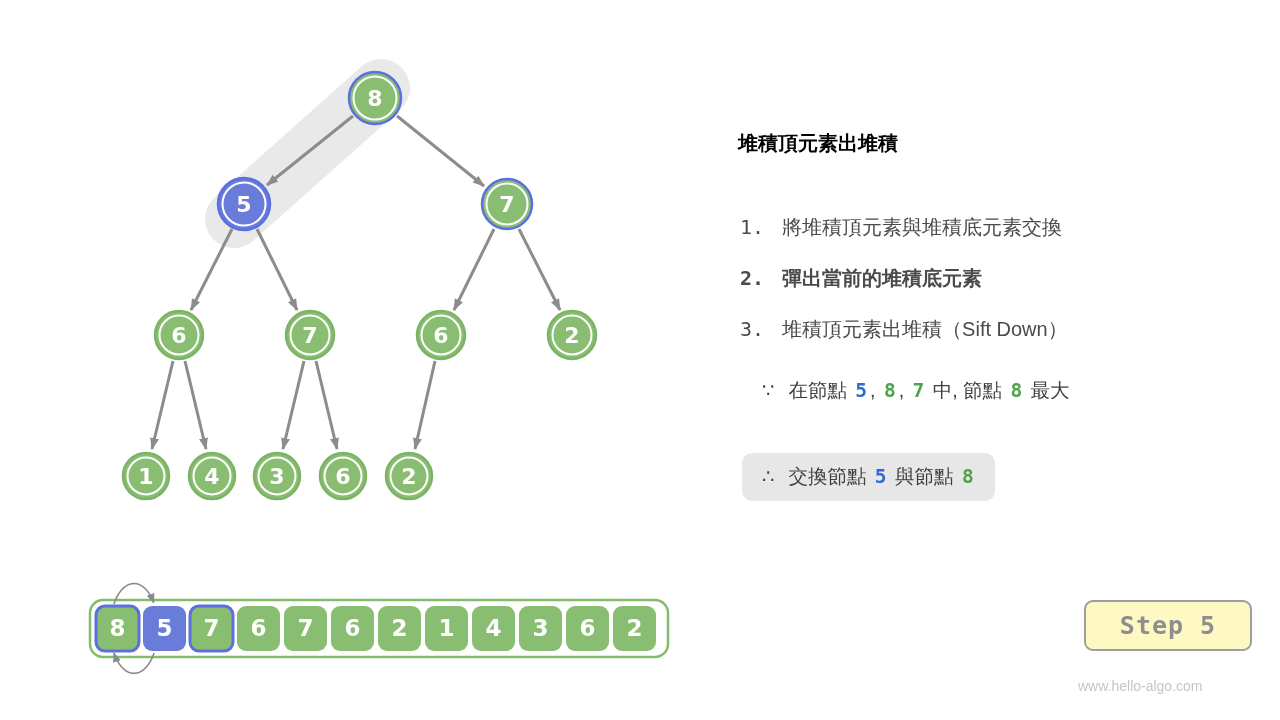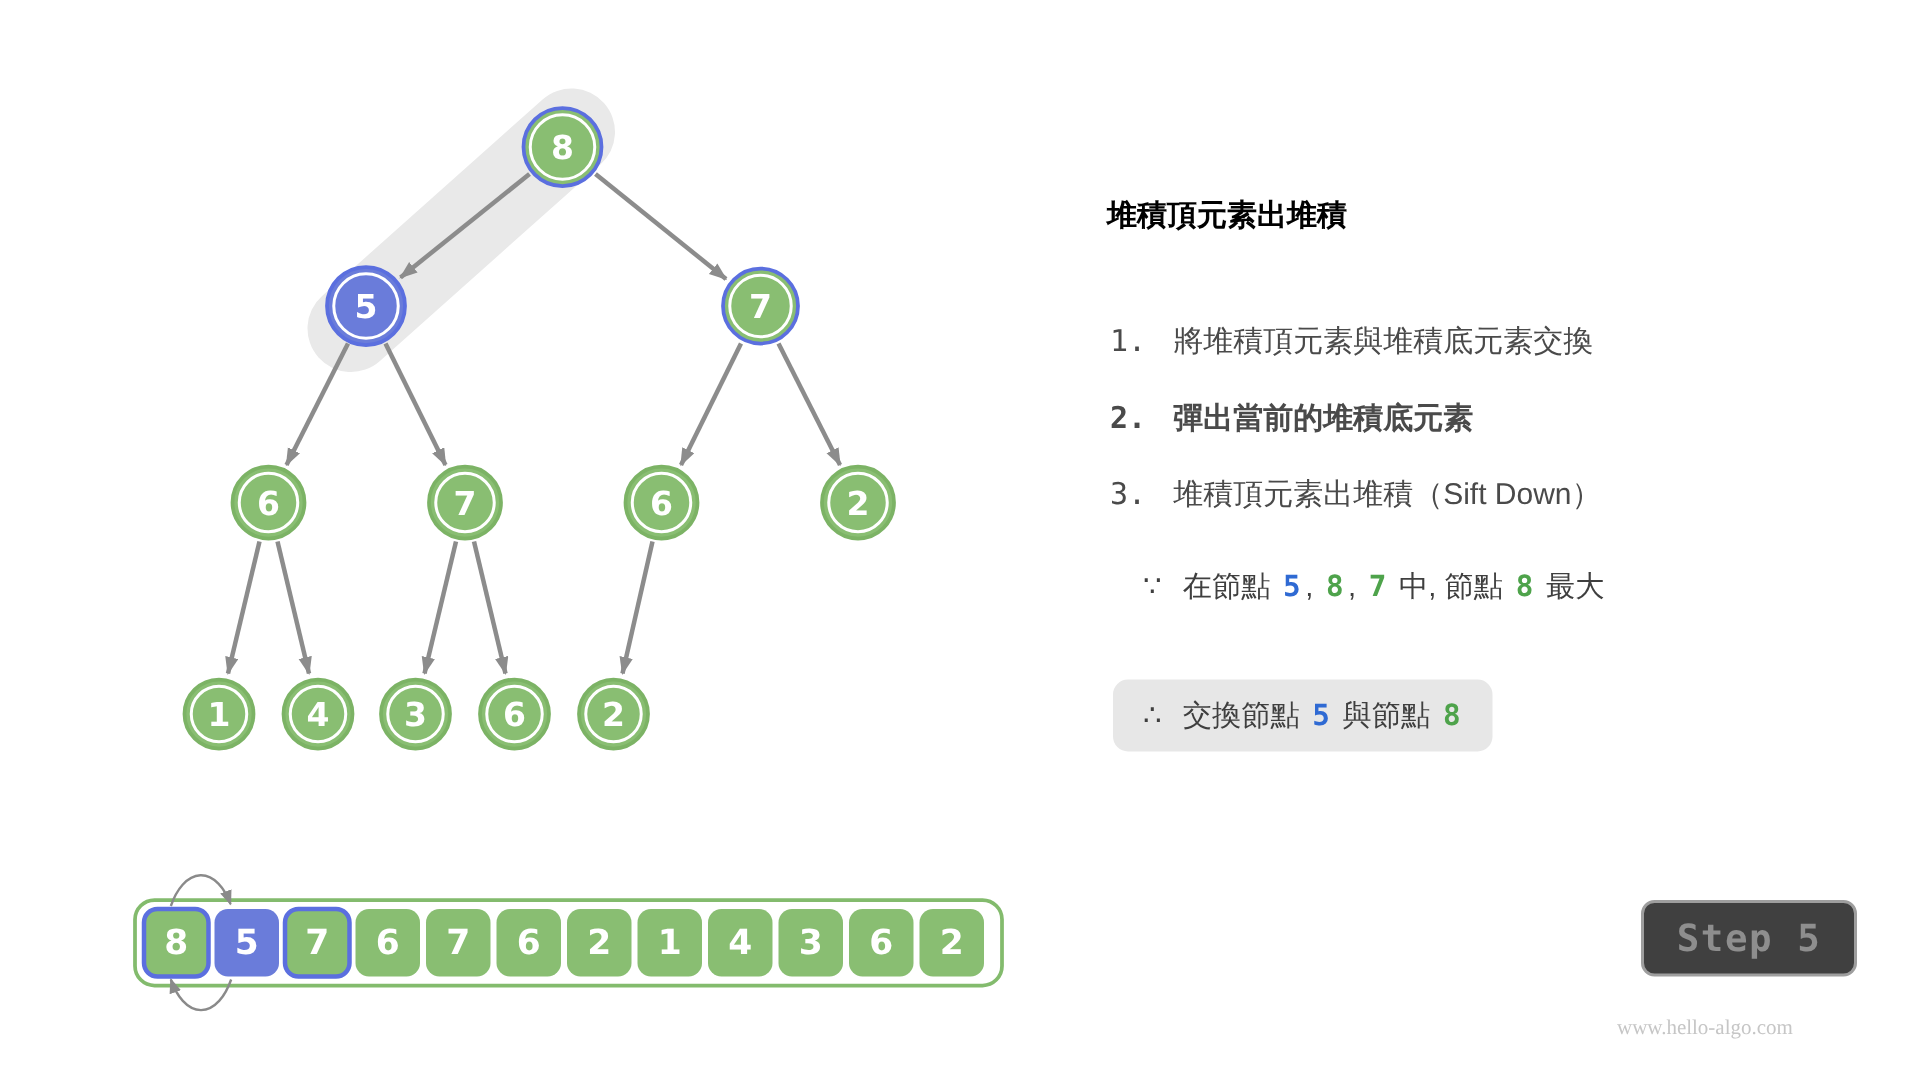--- a/index.html
+++ b/index.html
@@ -67,34 +67,33 @@
   .seg-num {
     font-family: "DejaVu Sans Mono", monospace;
     font-weight: 700; margin: 0 3px;
   }
   .seg-blue  { color: #2f6ad3; }
   .seg-green { color: #4ea34b; }
 
   
   .step-badge {
     position: absolute; left: 1084px; top: 600px;
-    width: 144px; height: 51px;
+    width: 168px; height: 51px;
     border: 2px solid #9e9e9e; border-radius: 9px;
-    background: #404040;
+    background: #fef9c3;
     color: #8e8e8e;
     font-family: "DejaVu Sans Mono", monospace;
     font-size: 25px; font-weight: 700;
     display: flex; align-items: center; justify-content: center;
     letter-spacing: 1px;
     box-sizing: border-box;
-    margin-left: 10px;
   }
   .watermark {
     position: absolute; left: 1078px; top: 678px;
-    font-family: Liberation Serif, serif;
+    font-family: Liberation Sans, sans-serif;
     font-size: 14px; color: #c6c6c6; white-space: nowrap; text-align: right;
   }
 </style>
 </head>
 <body>
 
 <div class="stage">
 
   <svg class="diagram" width="720" height="720" viewBox="0 0 720 720">
     <defs>

